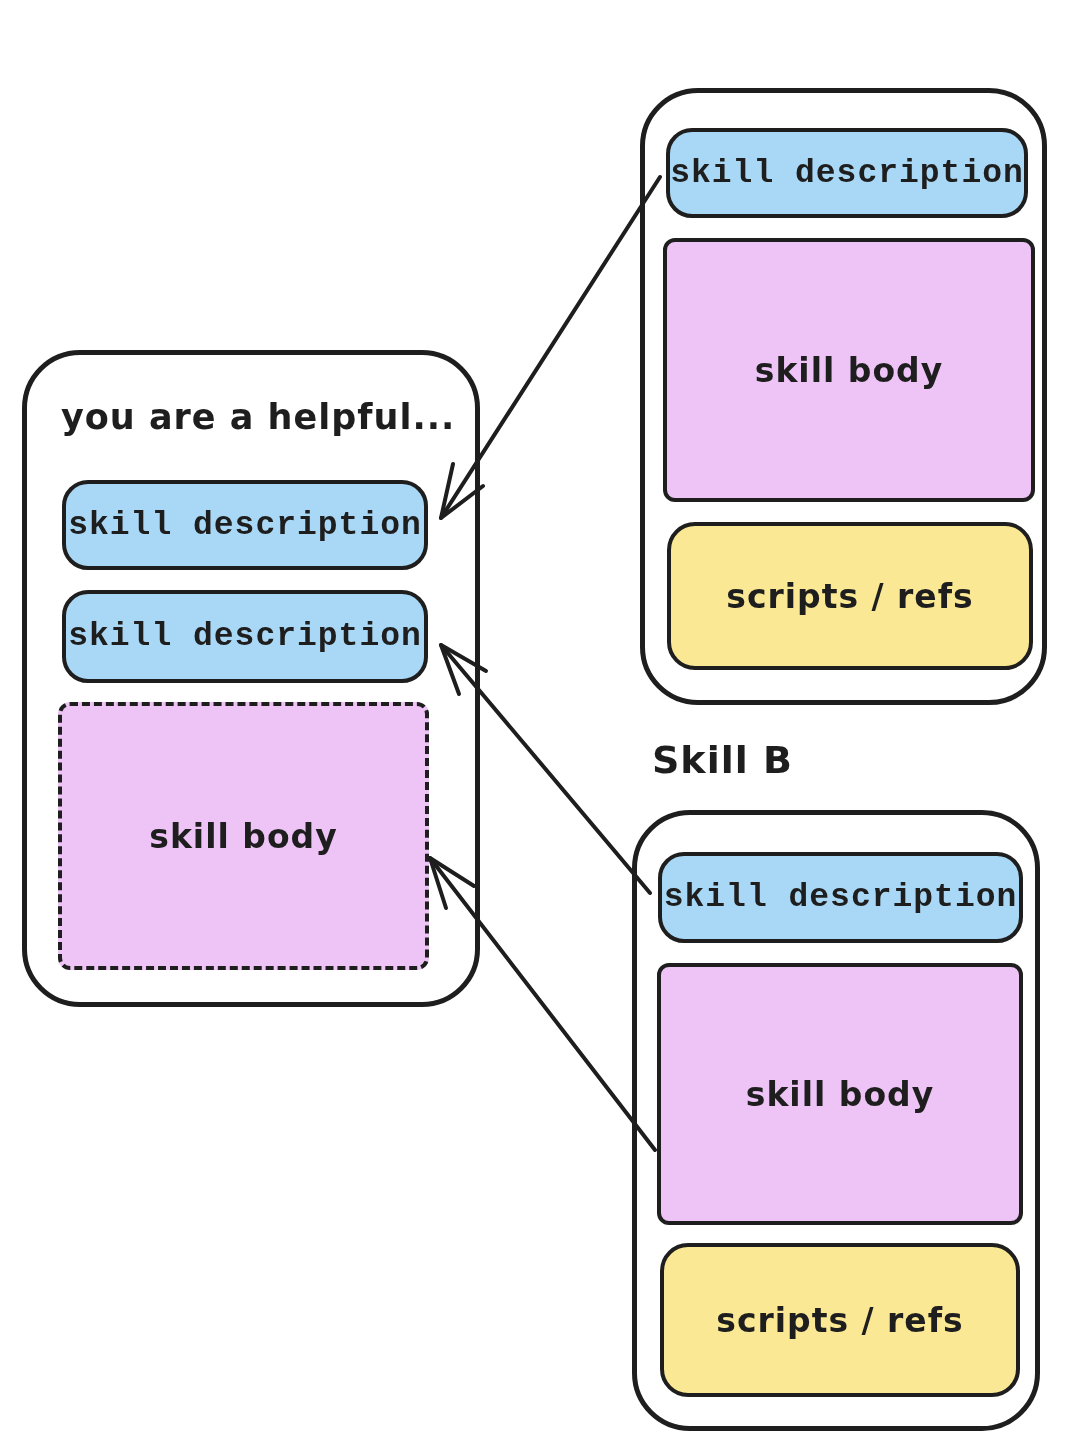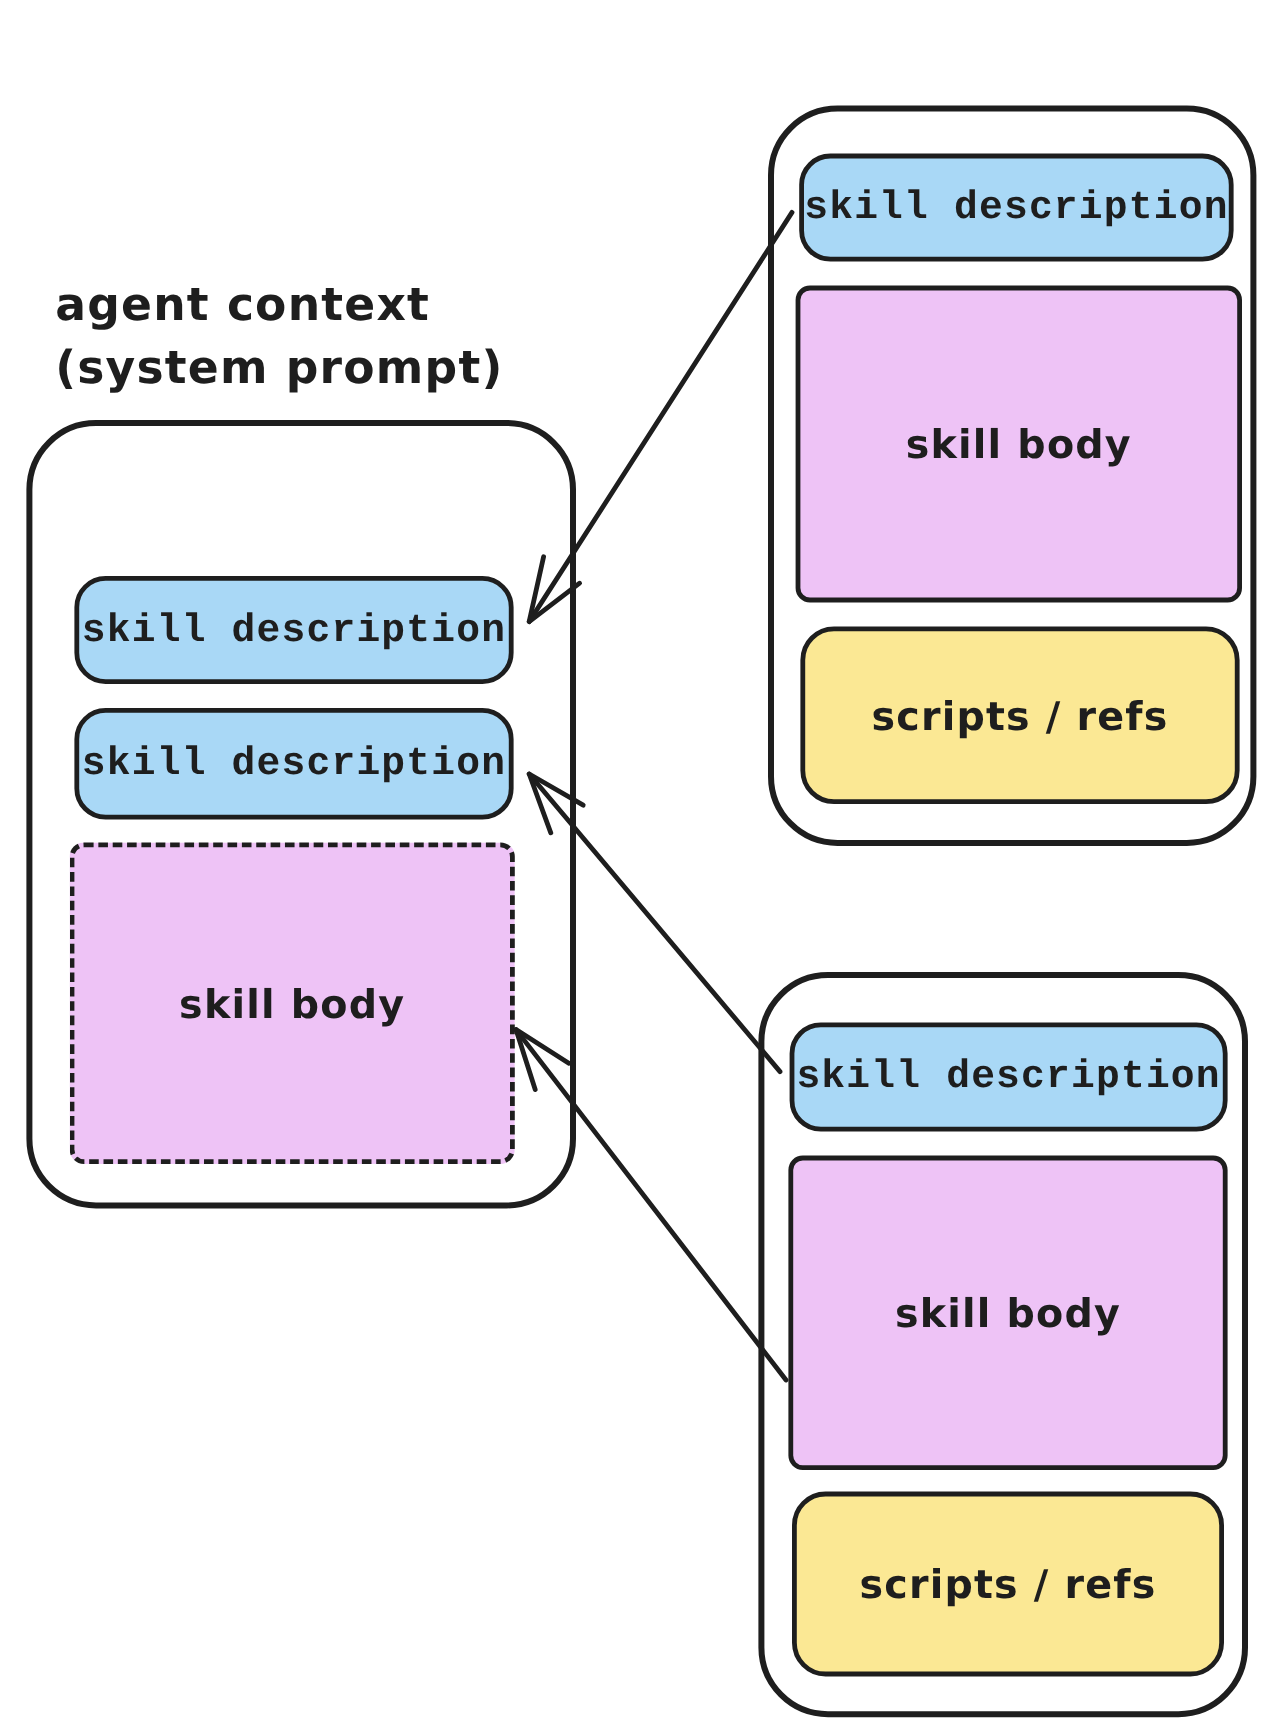--- a/index.html
+++ b/index.html
@@ -67,36 +67,36 @@
     fill: none;
     stroke-linecap: round;
     stroke-linejoin: round;
   }
 </style>
 </head>
 <body>
 
 <div class="canvas">
 
-  <div class="hand-title" style="left:46px; top:228px;">agent context
-(system prompt)</div>
 
   <div class="container" style="left:22px; top:350px; width:458px; height:657px;">
+    <div class="intro-text">you are a helpful...</div>
     <div class="box blue" style="left:35px; top:125px; width:366px; height:90px;">skill description</div>
     <div class="box blue" style="left:35px; top:235px; width:366px; height:93px;">skill description</div>
     <div class="box pink dashed" style="left:31px; top:347px; width:371px; height:268px;">skill body</div>
   </div>
 
 
   <div class="container" style="left:640px; top:88px; width:407px; height:617px;">
     <div class="box blue" style="left:21px; top:35px; width:362px; height:90px;">skill description</div>
     <div class="box pink" style="left:18px; top:145px; width:372px; height:264px;">skill body</div>
     <div class="box yellow" style="left:22px; top:429px; width:366px; height:148px;">scripts / refs</div>
   </div>
 
+  <div class="hand-title" style="left:652px; top:734px;">Skill B</div>
 
   <div class="container" style="left:632px; top:810px; width:408px; height:621px;">
     <div class="box blue" style="left:21px; top:37px; width:365px; height:91px;">skill description</div>
     <div class="box pink" style="left:20px; top:148px; width:366px; height:262px;">skill body</div>
     <div class="box yellow" style="left:23px; top:428px; width:360px; height:154px;">scripts / refs</div>
   </div>
 
   <svg class="arrows" viewBox="0 0 1071 1445">
     <g>
       <path class="arrow" d="M660,177 L441,518"></path>

